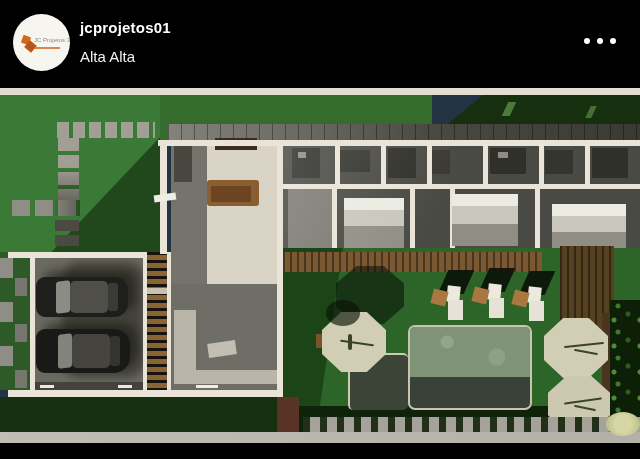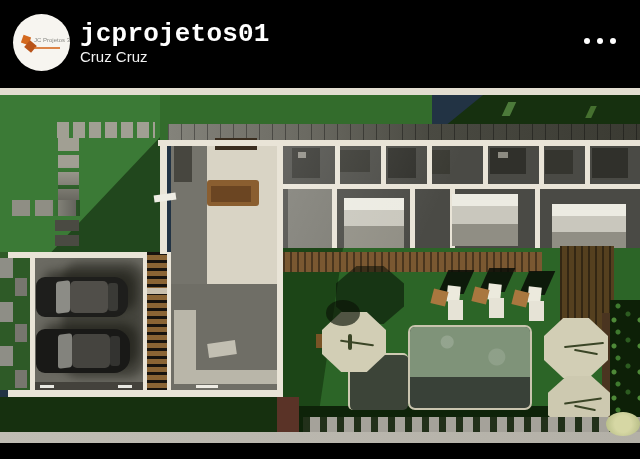--- a/index.html
+++ b/index.html
@@ -20,21 +20,21 @@
   body{font-family:"Liberation Sans", sans-serif;}
   .screen{position:relative;width:640px;height:459px;background:#000;overflow:hidden;}
   .abs{position:absolute;box-sizing:border-box;}
   
   .header{position:absolute;left:0;top:0;width:640px;height:88px;background:var(--header-bg);}
   .avatar{position:absolute;left:13px;top:14px;width:57px;height:57px;border-radius:50%;background:#f7f5f0;overflow:hidden;}
   .avatar .mark1{position:absolute;left:9px;top:22px;width:8px;height:8px;background:var(--logo-orange);transform:rotate(20deg);}
   .avatar .mark2{position:absolute;left:13px;top:28px;width:9px;height:9px;background:#b9541a;transform:rotate(40deg);}
   .avatar .logo-text{position:absolute;left:21px;top:23px;font-size:6px;color:#8a8a85;white-space:nowrap;}
   .avatar .logo-line{position:absolute;left:21px;top:33px;width:26px;height:2px;background:var(--logo-orange);opacity:.8;}
-  .username{position:absolute;left:80px;top:19px;font-size:26px;font-weight:700;color:var(--text);letter-spacing:.2px;font-family:Liberation Mono, monospace;}
+  .username{position:absolute;left:80px;top:19px;font-size:15px;font-weight:700;color:var(--text);letter-spacing:.2px;}
   .location{position:absolute;left:80px;top:48px;font-size:15px;font-weight:400;color:#f2f2f2;}
   .dots{position:absolute;right:22px;top:37px;width:34px;height:8px;}
   .dots i{position:absolute;top:1px;width:6px;height:6px;border-radius:50%;background:#fff;}
   .dots i:nth-child(1){left:0;} .dots i:nth-child(2){left:13px;} .dots i:nth-child(3){left:26px;}
   
   .photo{position:absolute;left:0;top:88px;width:640px;height:355px;background:#234; overflow:hidden;}
   .footer{position:absolute;left:0;top:443px;width:640px;height:16px;background:#000;}
   .oct{clip-path:polygon(30% 0,70% 0,100% 30%,100% 70%,70% 100%,30% 100%,0 70%,0 30%);}
   .slatsV{background-image:repeating-linear-gradient(90deg, rgba(0,0,0,.4) 0 2px, transparent 2px 7px);}
   .wall{background:var(--wall-cream);}
@@ -46,21 +46,21 @@
 <div class="screen">
 
   <div class="header">
     <div class="avatar">
       <span class="mark1"></span>
       <span class="mark2"></span>
       <span class="logo-text">JC Projetos 3D</span>
       <span class="logo-line"></span>
     </div>
     <div class="username">jcprojetos01</div>
-    <div class="location">Cruz Cruz</div>
+    <div class="location">Alta Alta</div>
     <div class="dots">
       <i></i>
         <i></i>
         <i></i>
     </div>
   </div>
 
   <div class="photo" title="3D aerial render of a residential floor plan: garage with two cars, living room, kitchen, bedroom wing, wooden decks, lawn with stepping stones, swimming pool, sun loungers and octagonal stone patios">
 
     <div class="abs" style="left:0;top:0;width:640px;height:7px;background:var(--photo-strip);"></div>

